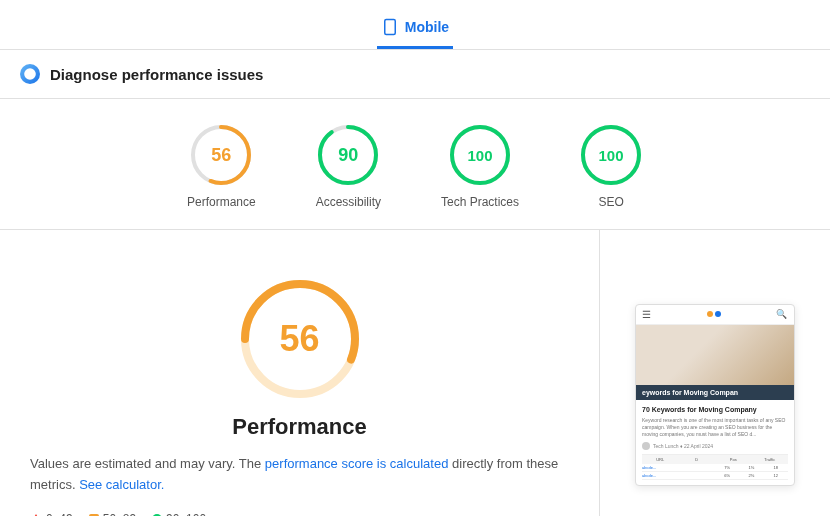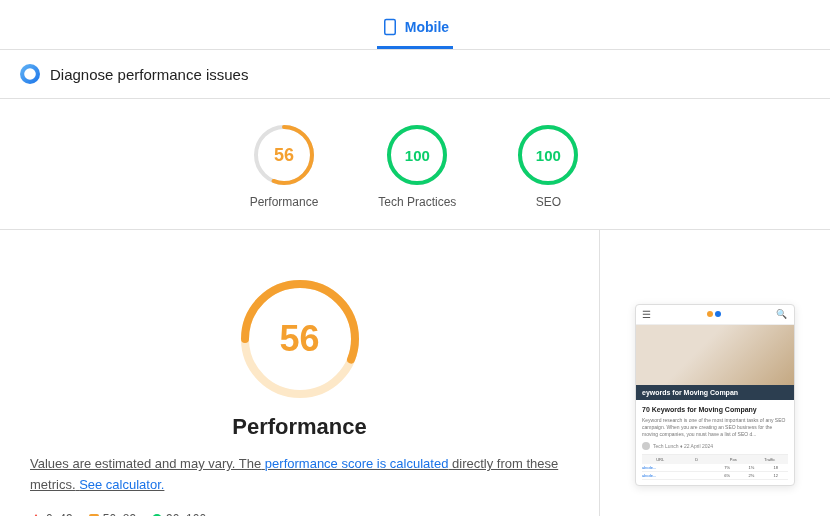--- a/index.html
+++ b/index.html
@@ -54,21 +54,21 @@
       width: 20px;
       height: 20px;
       border-radius: 50%;
       background: linear-gradient(135deg, #64b5f6, #1a73e8);
       display: flex;
       align-items: center;
       justify-content: center;
     }
     .diagnose-title {
       font-size: 15px;
-      font-weight: 400;
+      font-weight: 700;
       color: #222;
     }
 
     
     .scores-row {
       display: flex;
       justify-content: center;
       gap: 60px;
       padding: 24px 0 20px 0;
       border-bottom: 1px solid #e0e0e0;
@@ -152,21 +152,20 @@
       font-size: 22px;
       font-weight: 600;
       color: #222;
       margin-bottom: 14px;
     }
     .perf-desc {
       font-size: 13px;
       color: #555;
       line-height: 1.6;
       margin-bottom: 16px;
-      text-decoration: underline;
     }
     .perf-desc a {
       color: #1a73e8;
       text-decoration: none;
     }
     .legend-row {
       display: flex;
       align-items: center;
       gap: 16px;
       font-size: 12px;
@@ -349,20 +348,30 @@
     <div class="score-circle">
       <svg viewBox="0 0 64 64">
         <circle class="circle-bg" cx="32" cy="32" r="28"></circle>
         <circle class="circle-fg" cx="32" cy="32" r="28" stroke="#f4a030" stroke-dasharray="175.93" stroke-dashoffset="77.41"></circle>
       </svg>
       <span class="score-number" style="color:#f4a030;">56</span>
     </div>
     <span class="score-label">Performance</span>
   </div>
 
+  <div class="score-item">
+    <div class="score-circle">
+      <svg viewBox="0 0 64 64">
+        <circle class="circle-bg" cx="32" cy="32" r="28"></circle>
+        <circle class="circle-fg" cx="32" cy="32" r="28" stroke="#0cce6b" stroke-dasharray="175.93" stroke-dashoffset="17.59"></circle>
+      </svg>
+      <span class="score-number" style="color:#0cce6b;">90</span>
+    </div>
+    <span class="score-label">Accessibility</span>
+  </div>
 
   <div class="score-item">
     <div class="score-circle">
       <svg viewBox="0 0 64 64">
         <circle class="circle-bg" cx="32" cy="32" r="28"></circle>
         <circle class="circle-fg" cx="32" cy="32" r="28" stroke="#0cce6b" stroke-dasharray="175.93" stroke-dashoffset="0"></circle>
       </svg>
       <span class="score-number" style="color:#0cce6b; font-size:15px;">100</span>
     </div>
     <span class="score-label">Tech Practices</span>

